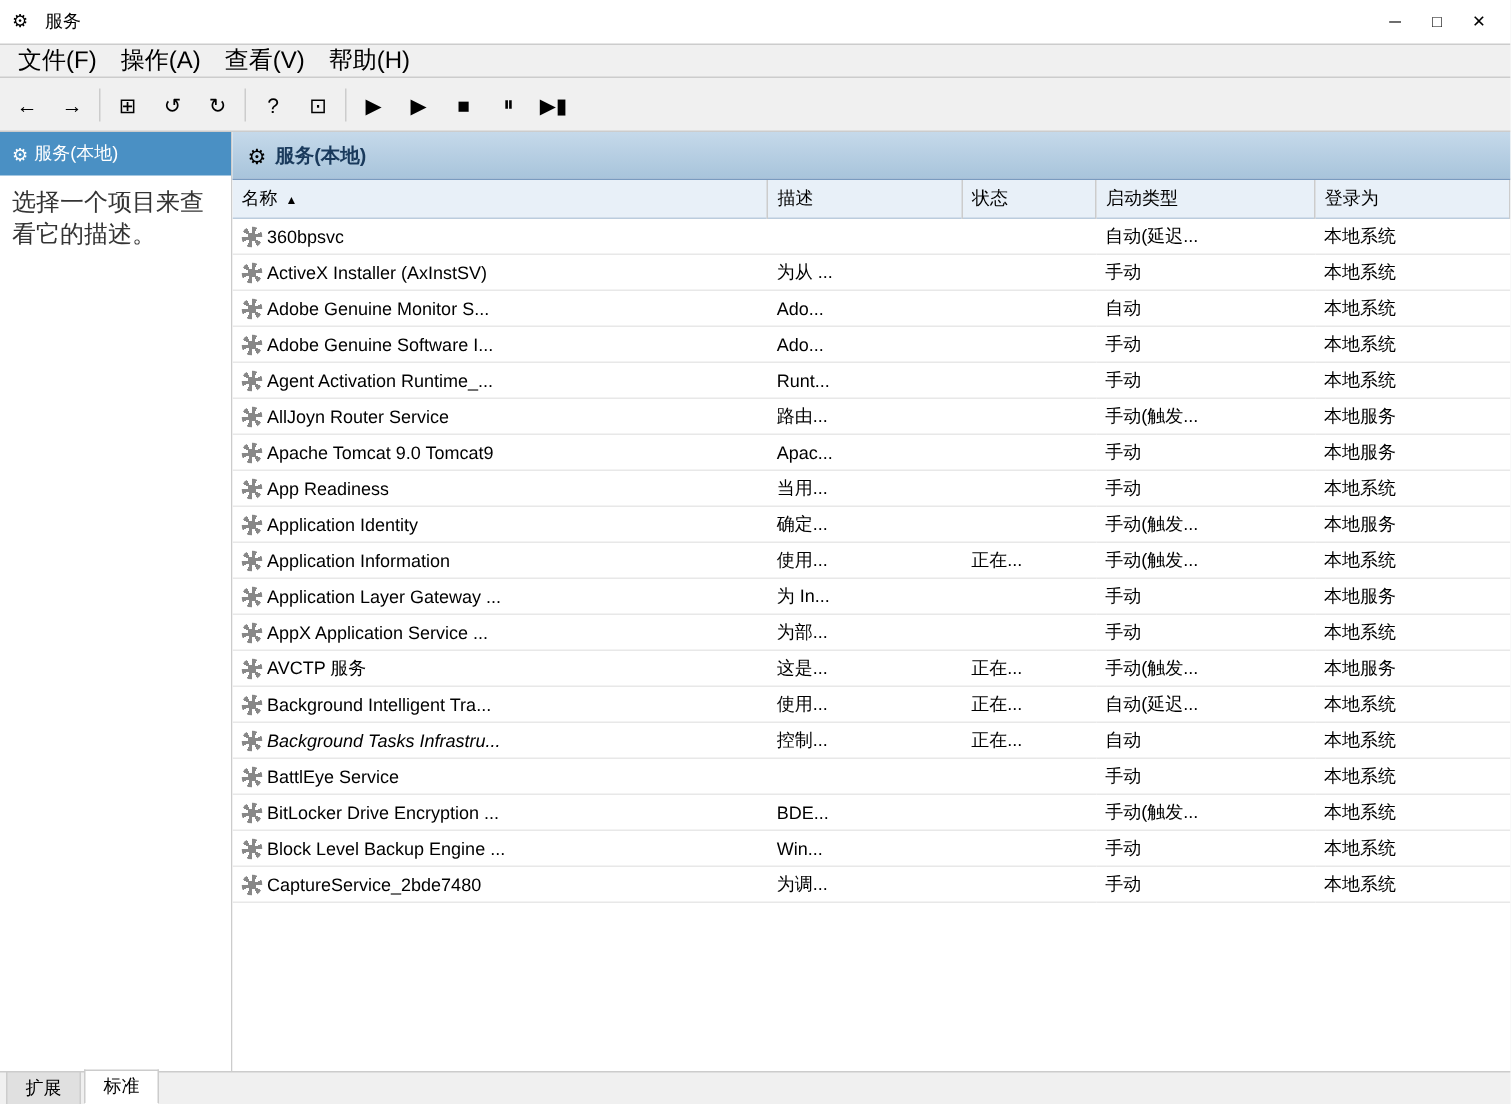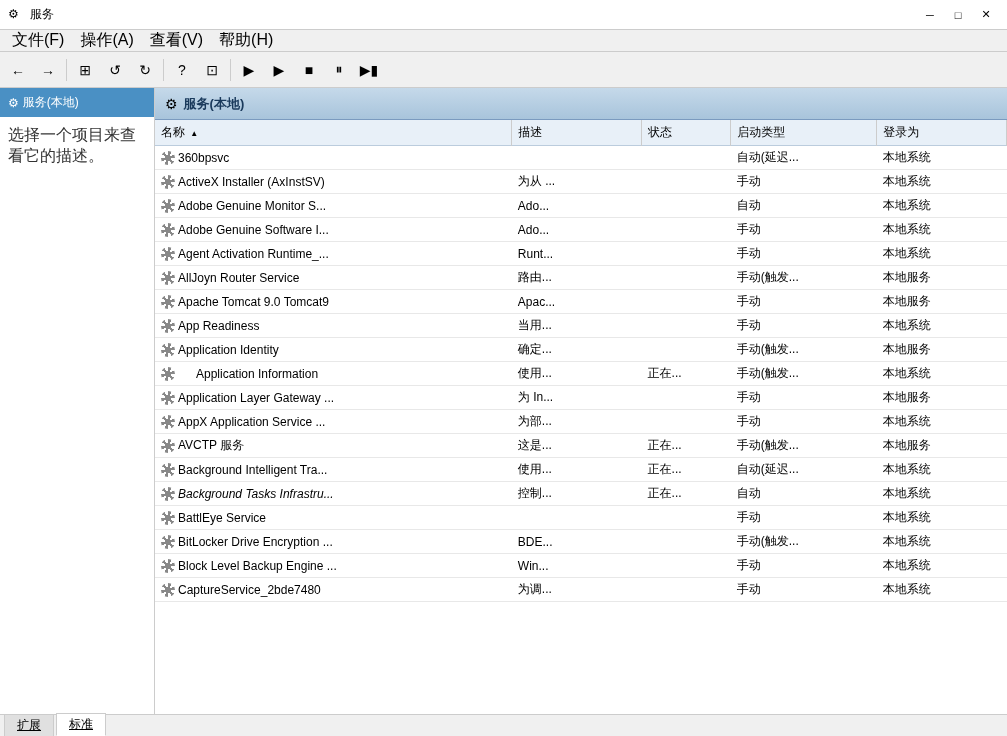--- a/index.html
+++ b/index.html
@@ -215,21 +215,20 @@
       padding: 0 4px;
     }
     .tab-item {
       padding: 2px 12px;
       font-size: 12px;
       cursor: pointer;
       border: 1px solid #ccc;
       border-bottom: none;
       background: #e0e0e0;
       margin-right: 2px;
-      text-decoration: underline;
     }
     .tab-item.active {
       background: #fff;
       border-bottom: 1px solid #fff;
     }
 
     .sort-arrow {
       font-size: 8px;
       margin-left: 2px;
     }
@@ -418,21 +417,21 @@
               </td>
               <td class="col-desc">确定...</td>
               <td class="col-status"></td>
               <td class="col-startup">手动(触发...</td>
               <td class="col-login">本地服务</td>
             </tr>
             <tr>
               <td class="col-name" title="Application Information">
                 <span class="cell-name-wrap">
                   <span class="gear-icon"></span>
-                  <span style="overflow: hidden; text-overflow: ellipsis; white-space: nowrap; margin-left: 18px;">Application Information</span>
+                  <span style="overflow: hidden; text-overflow: ellipsis; white-space: nowrap;">Application Information</span>
                 </span>
               </td>
               <td class="col-desc">使用...</td>
               <td class="col-status">正在...</td>
               <td class="col-startup">手动(触发...</td>
               <td class="col-login">本地系统</td>
             </tr>
             <tr>
               <td class="col-name" title="Application Layer Gateway ...">
                 <span class="cell-name-wrap">

